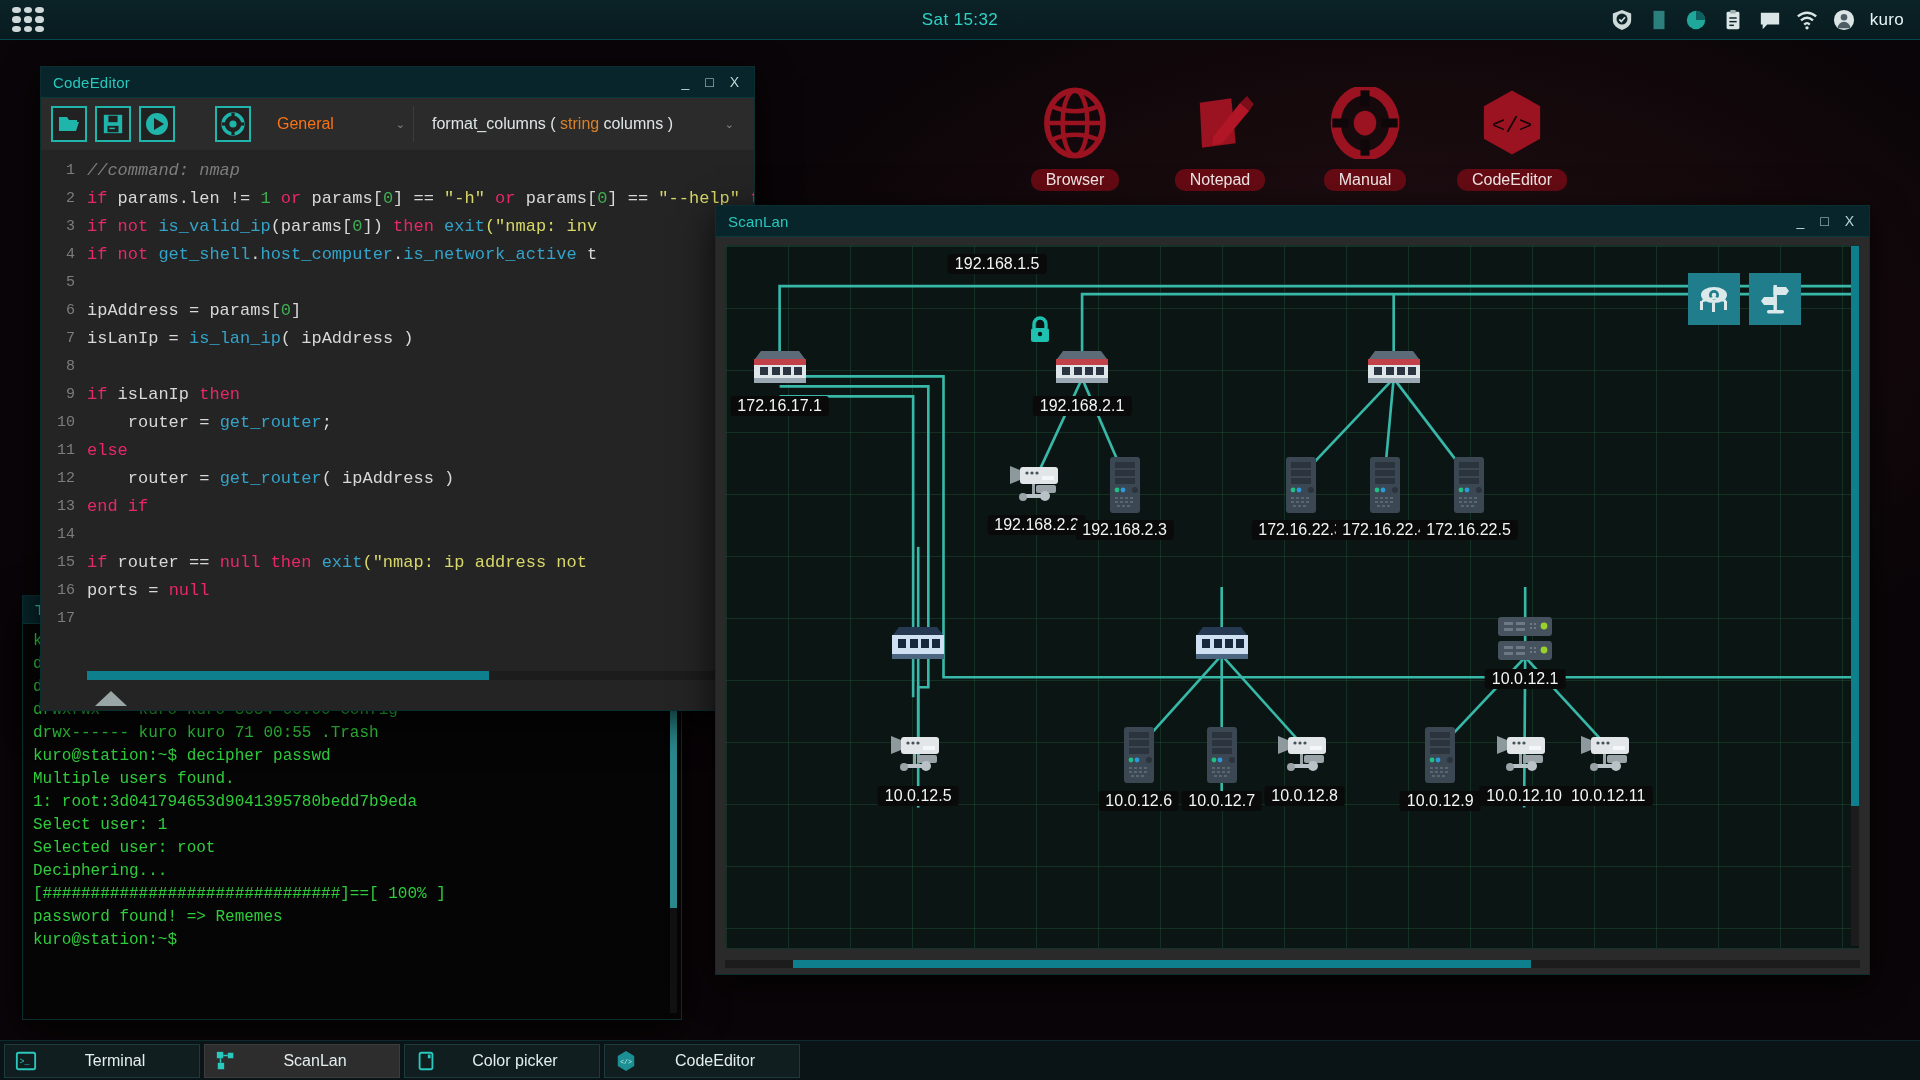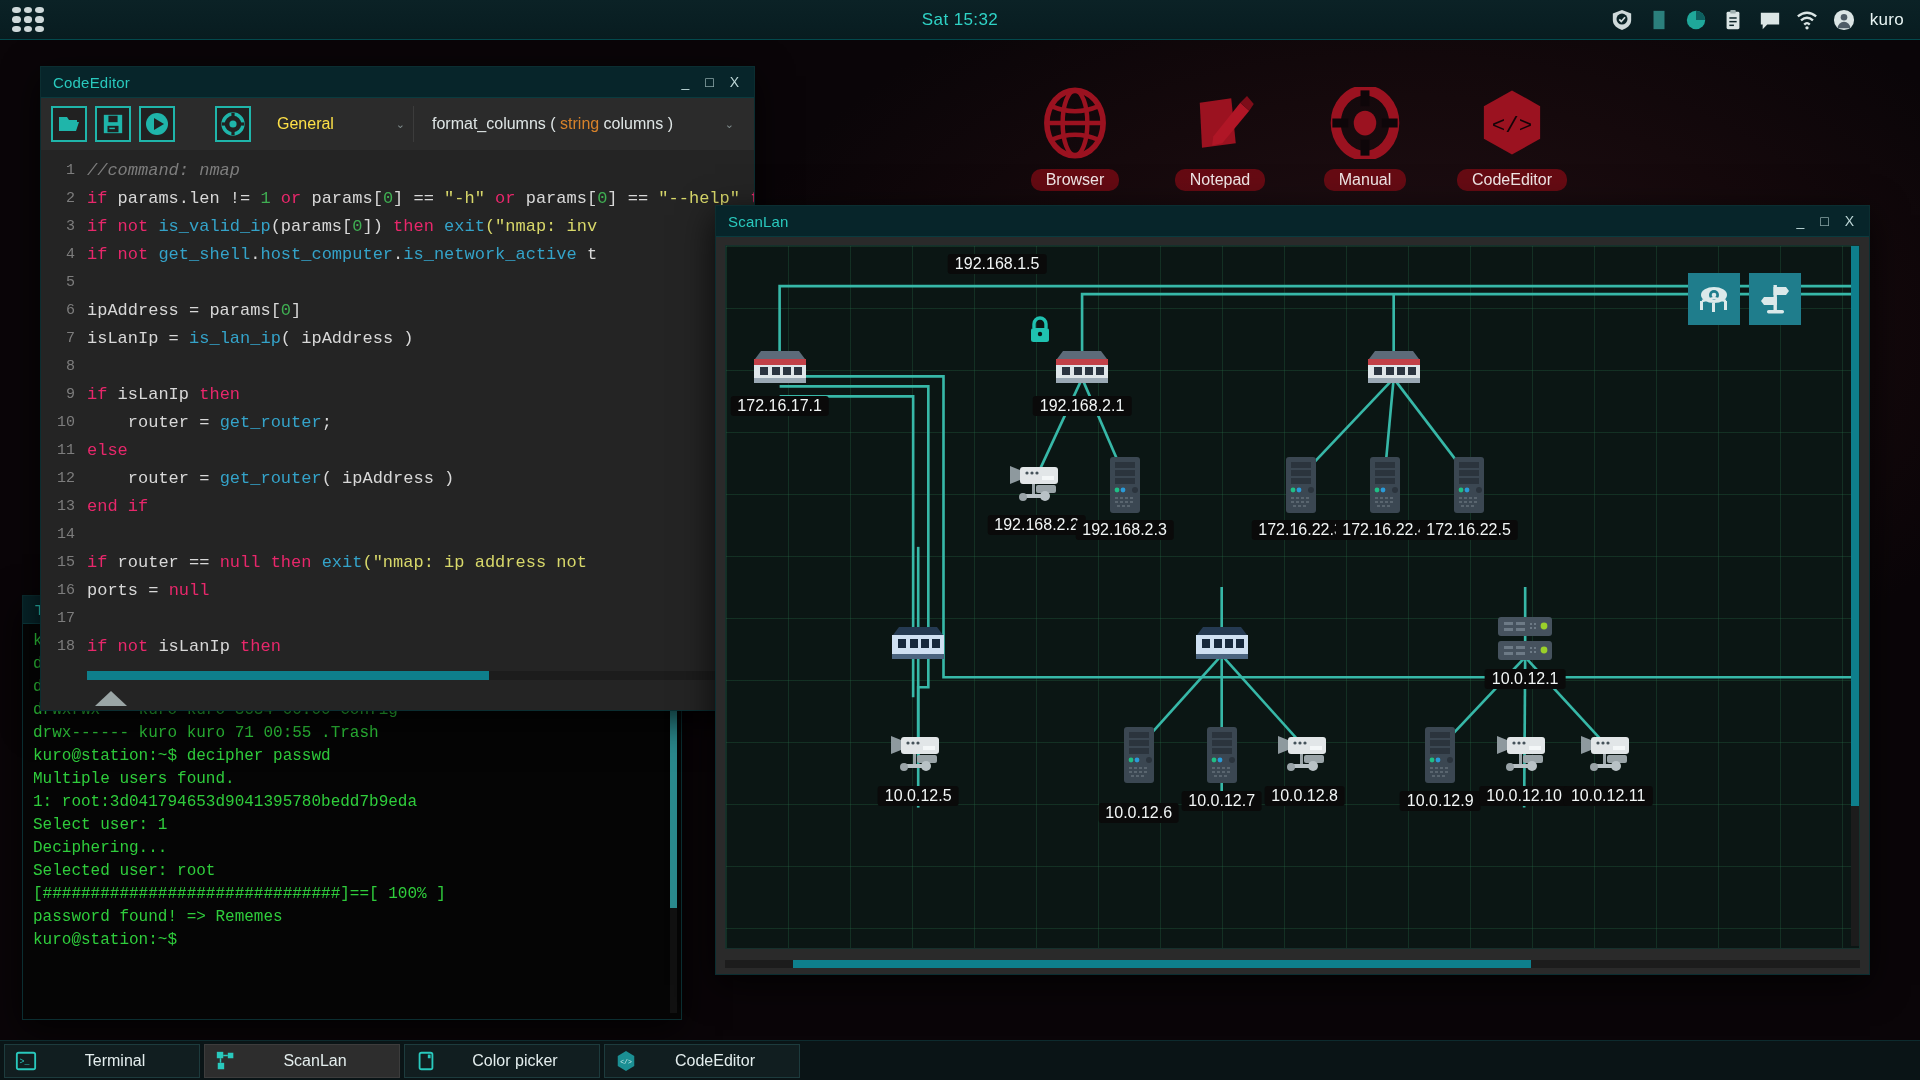--- a/index.html
+++ b/index.html
@@ -58,21 +58,21 @@
   
   #codeeditor{ left:40px; top:66px; width:715px; height:645px; z-index:20; }
   #ce-toolbar{ height:52px; background:#2b2b2b; display:flex; align-items:center;
         padding:0 10px; gap:8px; }
   .tbtn{ width:36px; height:36px; border:2px solid #1fb5aa; background:#212121;
         display:flex;align-items:center;justify-content:center; cursor:pointer;}
   .sep{ width:24px; }
   #lang-sel{ display:flex; align-items:center; background:#2b2b2b; border:none;
         height:36px; min-width:155px; padding:0 8px; cursor:pointer;
         border-right:1px solid #3c3c3c;}
-  #lang-sel .lname{ color:#fde047; font-size:16px; margin-left:10px;}
+  #lang-sel .lname{ color:#f97316; font-size:16px; margin-left:10px;}
   #lang-sel .chev{ margin-left:auto; color:#7f8c8c; font-size:11px;}
   #func-sel{ flex:1; display:flex; align-items:center; background:#2b2b2b; height:36px;
         padding:0 10px; cursor:pointer; }
   #func-sel .fn{ font-family:"Liberation Sans",sans-serif; font-size:16px; color:#dfe6e6;}
   #func-sel .fn .kw{ color:#d7822a;margin-top:28px; }
   #func-sel .chev{ margin-left:auto; color:#7f8c8c; font-size:11px;}
   #ce-code{ position:relative; background:#242424; height:calc(100% - 31px - 52px);
         overflow:hidden; padding-top:6px;}
   .cl{ display:flex; height:28px; align-items:center; font-family:"Liberation Mono",monospace;
         font-size:17px; white-space:pre; }
@@ -247,21 +247,20 @@
         <div class="cl"><span class="ln">8</span><span class="src"></span></div>
         <div class="cl"><span class="ln">9</span><span class="src"><span class="k">if</span><span class="v"> isLanIp </span><span class="k">then</span></span></div>
         <div class="cl"><span class="ln">10</span><span class="src"><span class="v">    router = </span><span class="f">get_router</span><span class="v">;</span></span></div>
         <div class="cl"><span class="ln">11</span><span class="src"><span class="k">else</span></span></div>
         <div class="cl"><span class="ln">12</span><span class="src"><span class="v">    router = </span><span class="f">get_router</span><span class="v">( ipAddress )</span></span></div>
         <div class="cl"><span class="ln">13</span><span class="src"><span class="k">end if</span></span></div>
         <div class="cl"><span class="ln">14</span><span class="src"></span></div>
         <div class="cl"><span class="ln">15</span><span class="src"><span class="k">if</span><span class="v"> router == </span><span class="k">null</span><span class="v"> </span><span class="k">then</span><span class="v"> </span><span class="f">exit</span><span class="s">("nmap: ip address not</span></span></div>
         <div class="cl"><span class="ln">16</span><span class="src"><span class="v">ports = </span><span class="k">null</span></span></div>
         <div class="cl"><span class="ln">17</span><span class="src"></span></div>
-        <div class="cl"><span class="ln">18</span><span class="src"><span class="k">if</span><span class="v"> </span><span class="k">not</span><span class="v"> isLanIp </span><span class="k">then</span></span></div>
       </div>
     <div id="ce-vscroll">
         <i></i>
       </div>
     <div id="ce-hscroll">
         <i></i>
       </div>
     <div id="ce-arrow"></div>
   </div>
 </div>
@@ -274,22 +273,22 @@
     <div id="term-lines">
         <div>kuro@station:~$ ls -l</div>
         <div>drwxrwx---  kuro  kuro  3634      00:00  Downloads</div>
         <div>drwxrwx---  kuro  kuro  1024      00:00  Desktop</div>
         <div>drwxrwx---  kuro  kuro  3634      00:00  Config</div>
         <div>drwx------  kuro  kuro  71        00:55  .Trash</div>
         <div>kuro@station:~$ decipher passwd</div>
         <div>Multiple users found.</div>
         <div>1: root:3d041794653d9041395780bedd7b9eda</div>
         <div>Select user: 1</div>
+        <div>Selected user: root</div>
         <div>Deciphering...</div>
-        <div>Selected user: root</div>
         <div>[###############################]==[ 100% ]</div>
         <div>password found! =&gt; Rememes</div>
         <div>kuro@station:~$</div>
       </div>
     <div id="term-scroll">
         <i></i>
       </div>
   </div>
 </div>
 
@@ -571,21 +570,21 @@
                 <rect x="22" y="41" width="3" height="2"></rect>
                 <rect x="7" y="45" width="3" height="2"></rect>
                 <rect x="12" y="45" width="3" height="2"></rect>
                 <rect x="17" y="45" width="3" height="2"></rect>
                 <rect x="22" y="45" width="3" height="2"></rect>
                 <rect x="9" y="49" width="3" height="2"></rect>
                 <rect x="14" y="49" width="3" height="2"></rect>
                 <rect x="19" y="49" width="3" height="2"></rect>
               </g>
             </svg></div>
-          <div class="nodelbl" style="left: 36.4286%; top: 77.5714%; margin-top: 12px;">10.0.12.6</div>
+          <div class="nodelbl" style="left: 36.4286%; top: 77.5714%;">10.0.12.6</div>
           <div class="nd" style="left: 43.75%; top: 72.8571%;"><svg width="34" height="58" viewBox="0 0 34 58">
               <rect x="2" y="1" width="30" height="56" rx="3" fill="#3b4752"></rect>
               <g fill="#2b343d">
                 <rect x="7" y="6" width="20" height="6"></rect>
                 <rect x="7" y="14" width="20" height="6"></rect>
                 <rect x="7" y="22" width="20" height="6"></rect>
               </g>
               <circle cx="9" cy="34" r="2.4" fill="#1fbf86"></circle>
               <circle cx="15" cy="34" r="2.4" fill="#2a9bd8"></circle>
               <circle cx="27" cy="34" r="3" fill="#2b343d"></circle>

